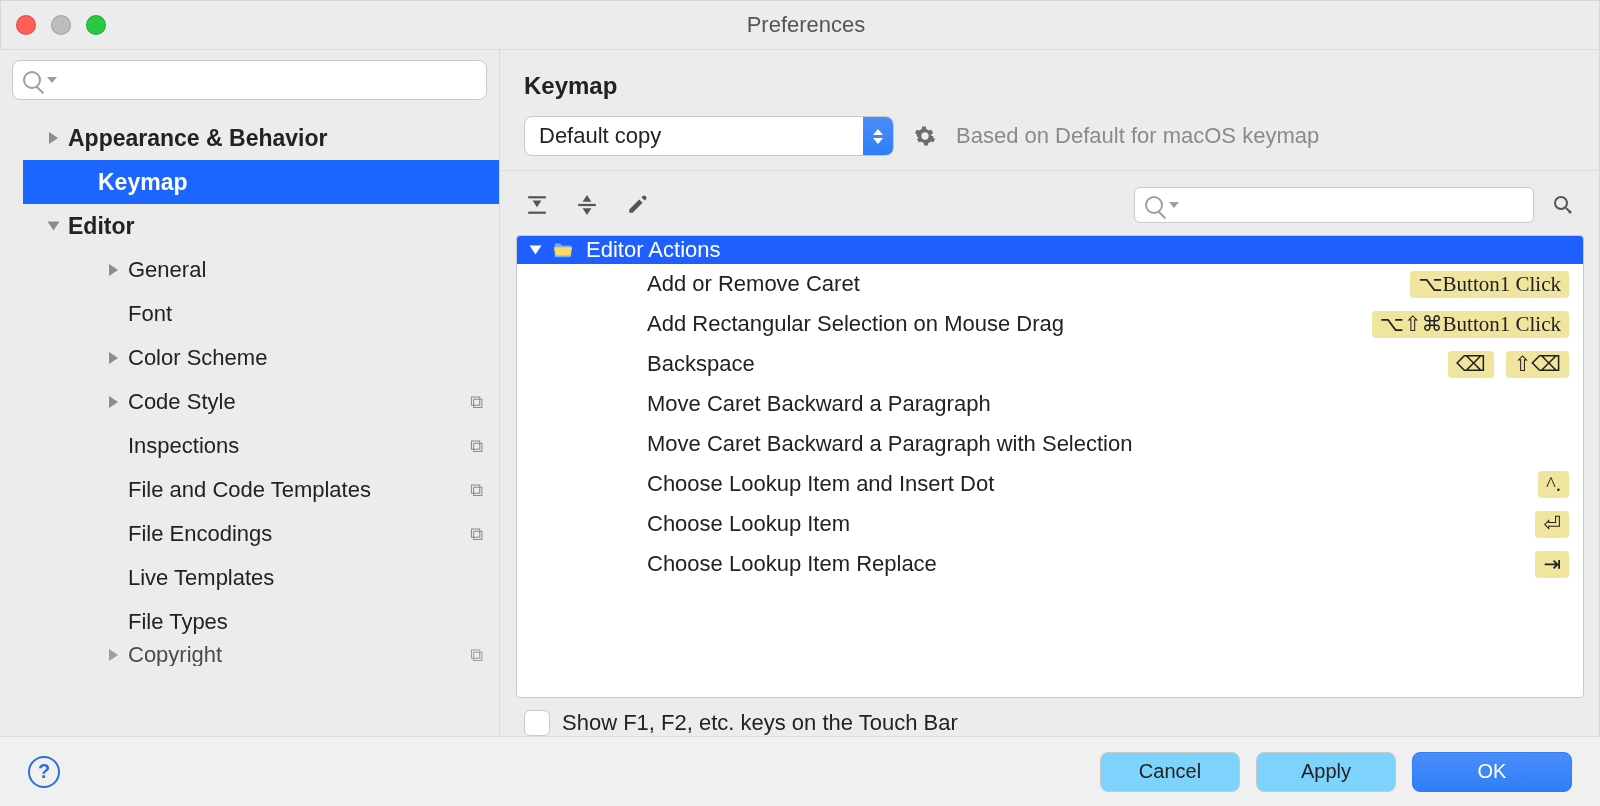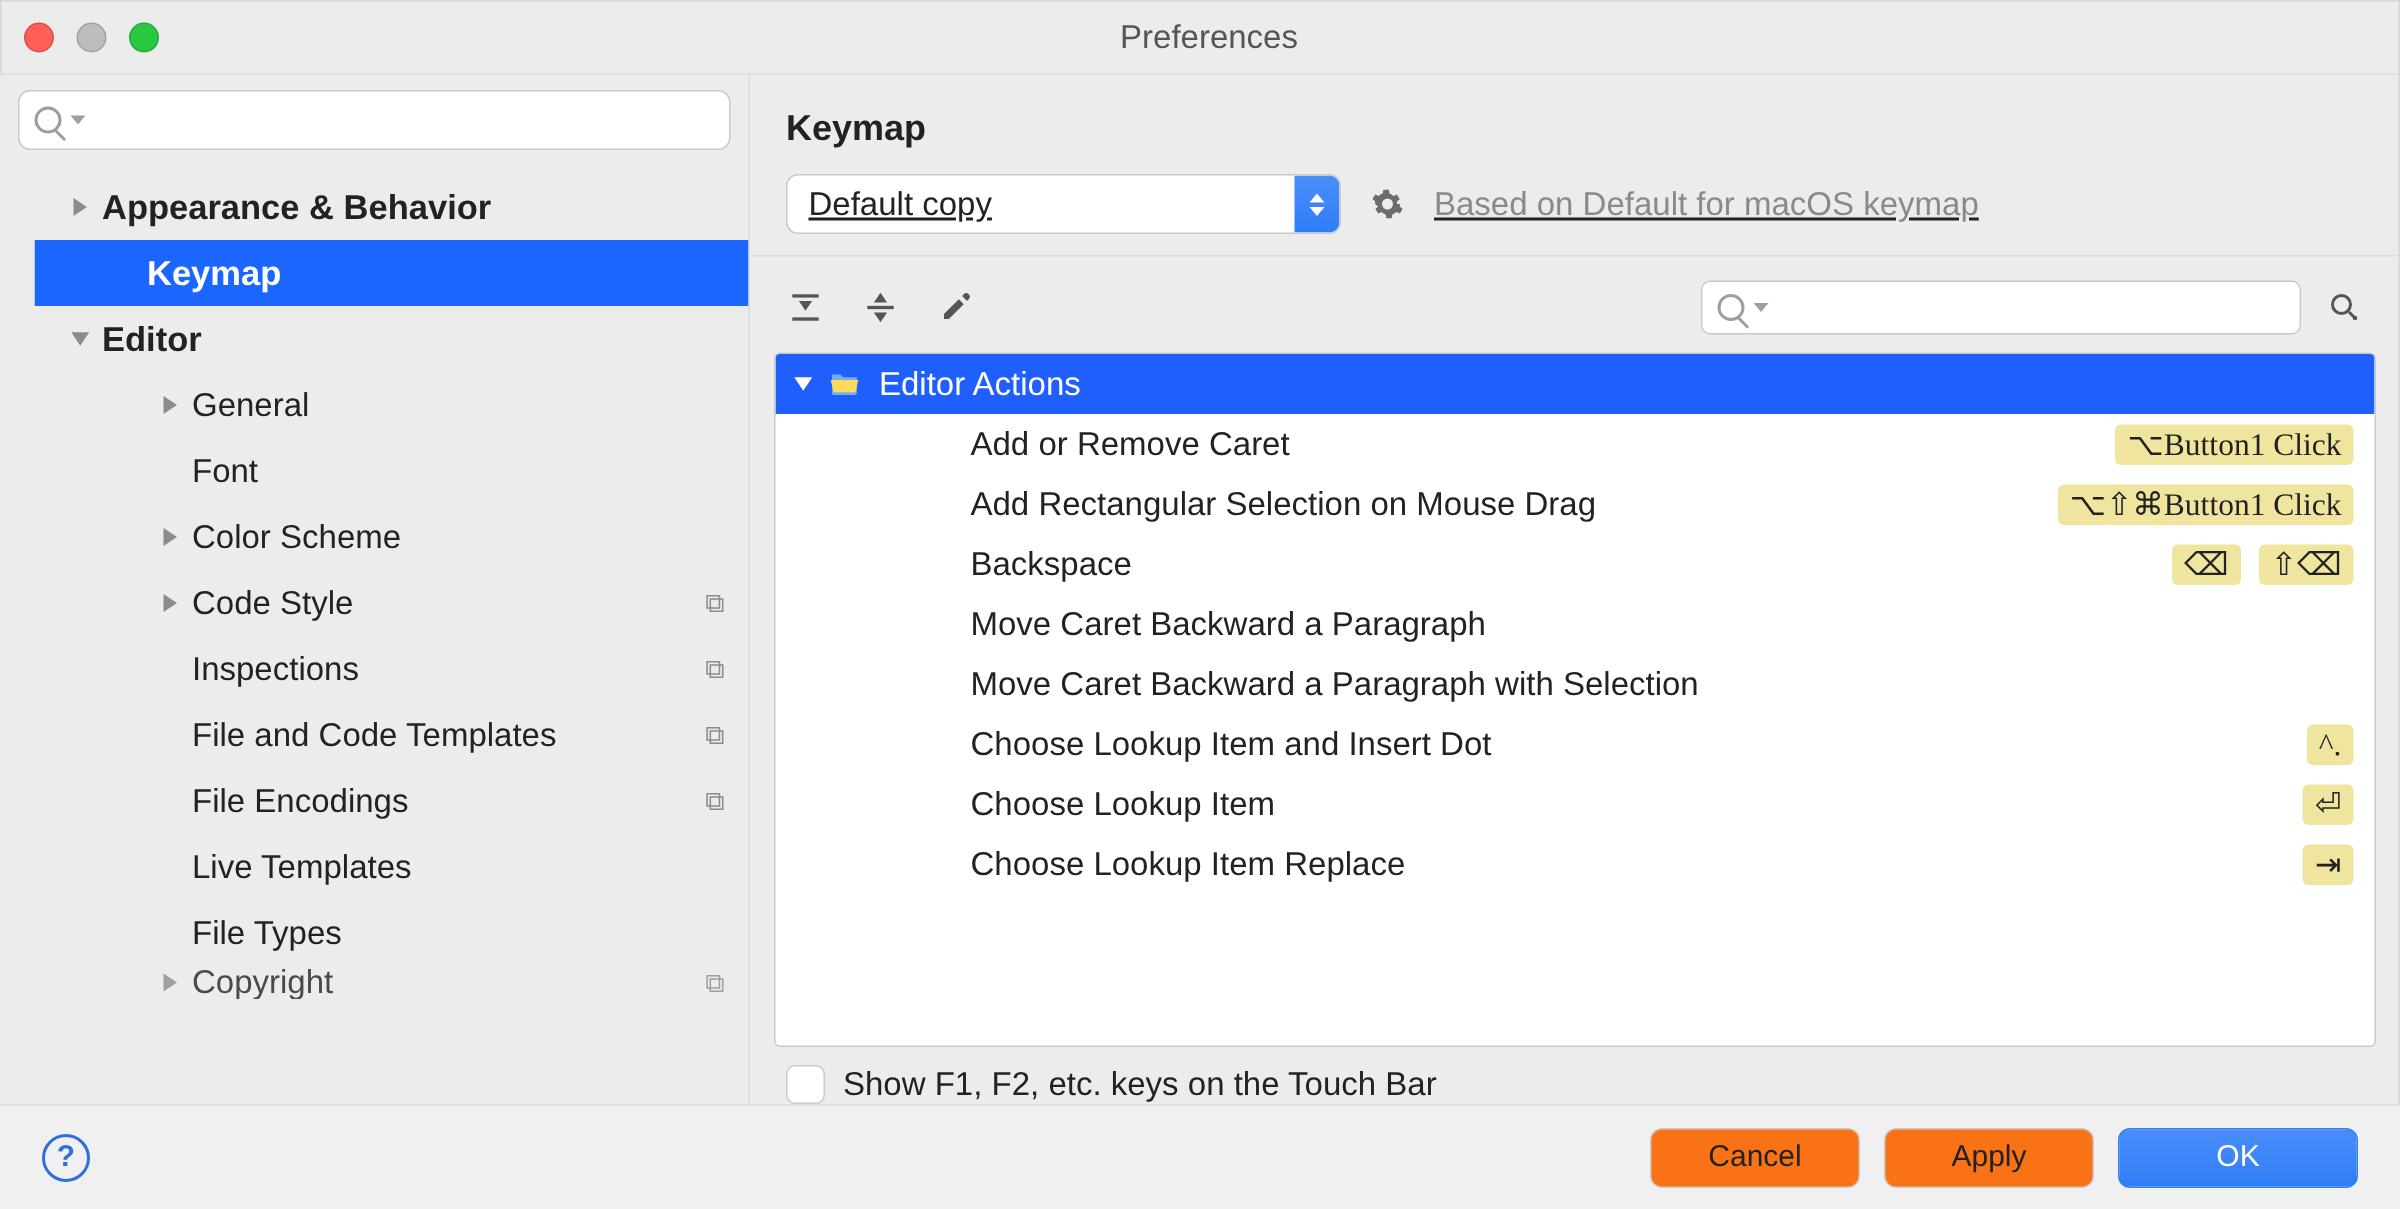--- a/index.html
+++ b/index.html
@@ -167,21 +167,20 @@
     padding: 22px 24px 16px 24px;
     font-size: 24px;
     font-weight: 700;
   }
   .main-toprow {
     display: flex;
     align-items: center;
     gap: 20px;
     padding: 0 24px 14px 24px;
     border-bottom: 1px solid #dcdcdc;
-    text-decoration: underline;
   }
   .combo {
     display:flex;
     background: #fff;
     border: 1px solid var(--border);
     border-radius: 8px;
     height: 40px;
     min-width: 370px;
     overflow: hidden;
   }
@@ -229,21 +228,21 @@
     overflow:hidden;
     min-height:0;
     border-radius:4px;
   }
   .action-list-wrap, .main { min-height:0;}
   .action-hdr {
     background: var(--blue-sel2);
     color:#fff;
     display:flex;
     align-items:center;
-    height: 40px;
+    height: 28px;
     padding-left: 14px;
     gap: 12px;
     font-size: 22px;
   }
   .action-hdr .dis-tri { border-left-color:#fff; transform: rotate(90deg);}
   .folder-icon { width:22px; height:22px; }
   .action-rows { overflow:hidden; }
   .action-row {
     display:flex;
     align-items:center;
@@ -293,21 +292,21 @@
     border-radius: 50%;
     display:flex; align-items:center; justify-content:center;
     font-weight:700; font-size:20px;
   }
   .footer .spacer { flex:1;}
   .btn {
     min-width: 140px;
     height: 40px;
     border: 1px solid var(--border);
     border-radius: 8px;
-    background: #f97316;
+    background: #7dd3fc;
     font-size: 20px;
     padding: 0 24px;
     display:flex; align-items:center; justify-content:center;
   }
   .btn.primary {
     background: linear-gradient(#4a8dfb, #2f7ef6);
     border-color: #2f7ef6;
     color:#fff;
     min-width: 160px;
   }

